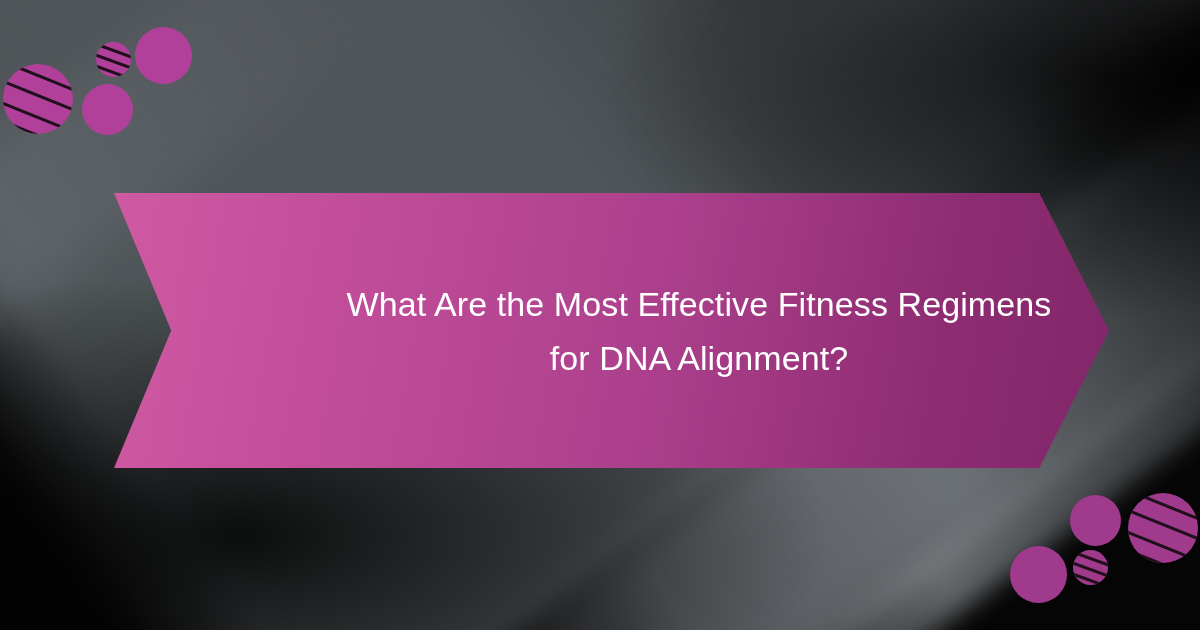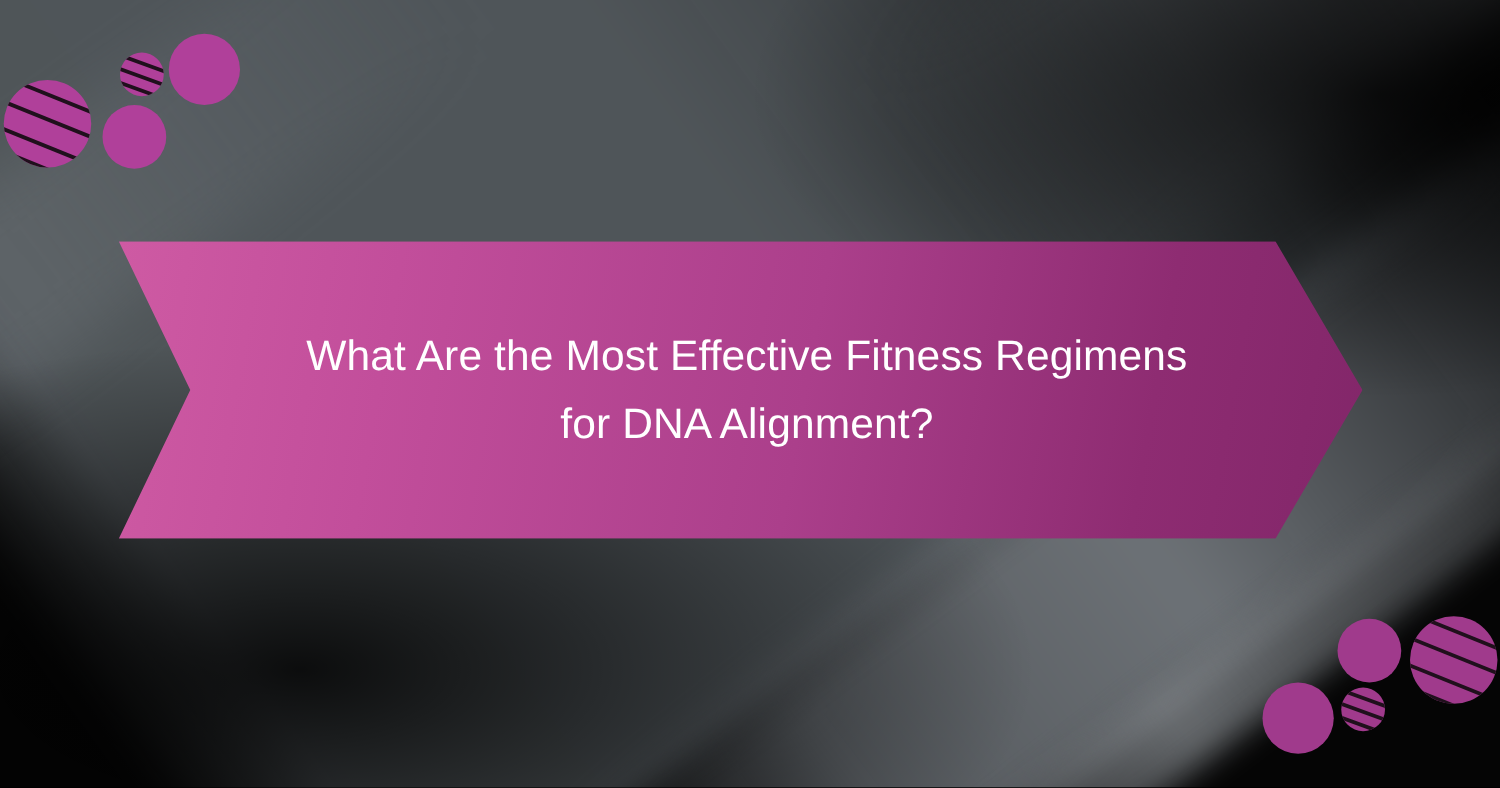--- a/index.html
+++ b/index.html
@@ -125,30 +125,30 @@
     position: absolute;
     left: -40%;
     width: 180%;
     height: 3px;
     background: #20101c;
   }
 
   
   .ribbon {
     position: absolute;
-    left: 95px;
+    left: 114px;
     top: 193px;
     width: 995px;
-    height: 238px;
+    height: 275px;
     background: linear-gradient(100deg, #ce5aa3 0%, #c24e9b 22%, #ab3f8b 55%, #8e2c72 82%, #822669 100%);
     -webkit-clip-path: polygon(0% 0%, 93.0% 0%, 100% 50%, 93.0% 100%, 0% 100%, 5.75% 50%);
     clip-path: polygon(0% 0%, 93.0% 0%, 100% 50%, 93.0% 100%, 0% 100%, 5.75% 50%);
     display: flex;
     align-items: center;
-    justify-content: center;
+    justify-content: flex-end;
   }
   .ribbon-title {
     width: 820px;
     margin-left: 10px;
     text-align: center;
     color: #ffffff;
     font-size: 34px;
     line-height: 54px;
     font-weight: 400;
     letter-spacing: 0.1px;

